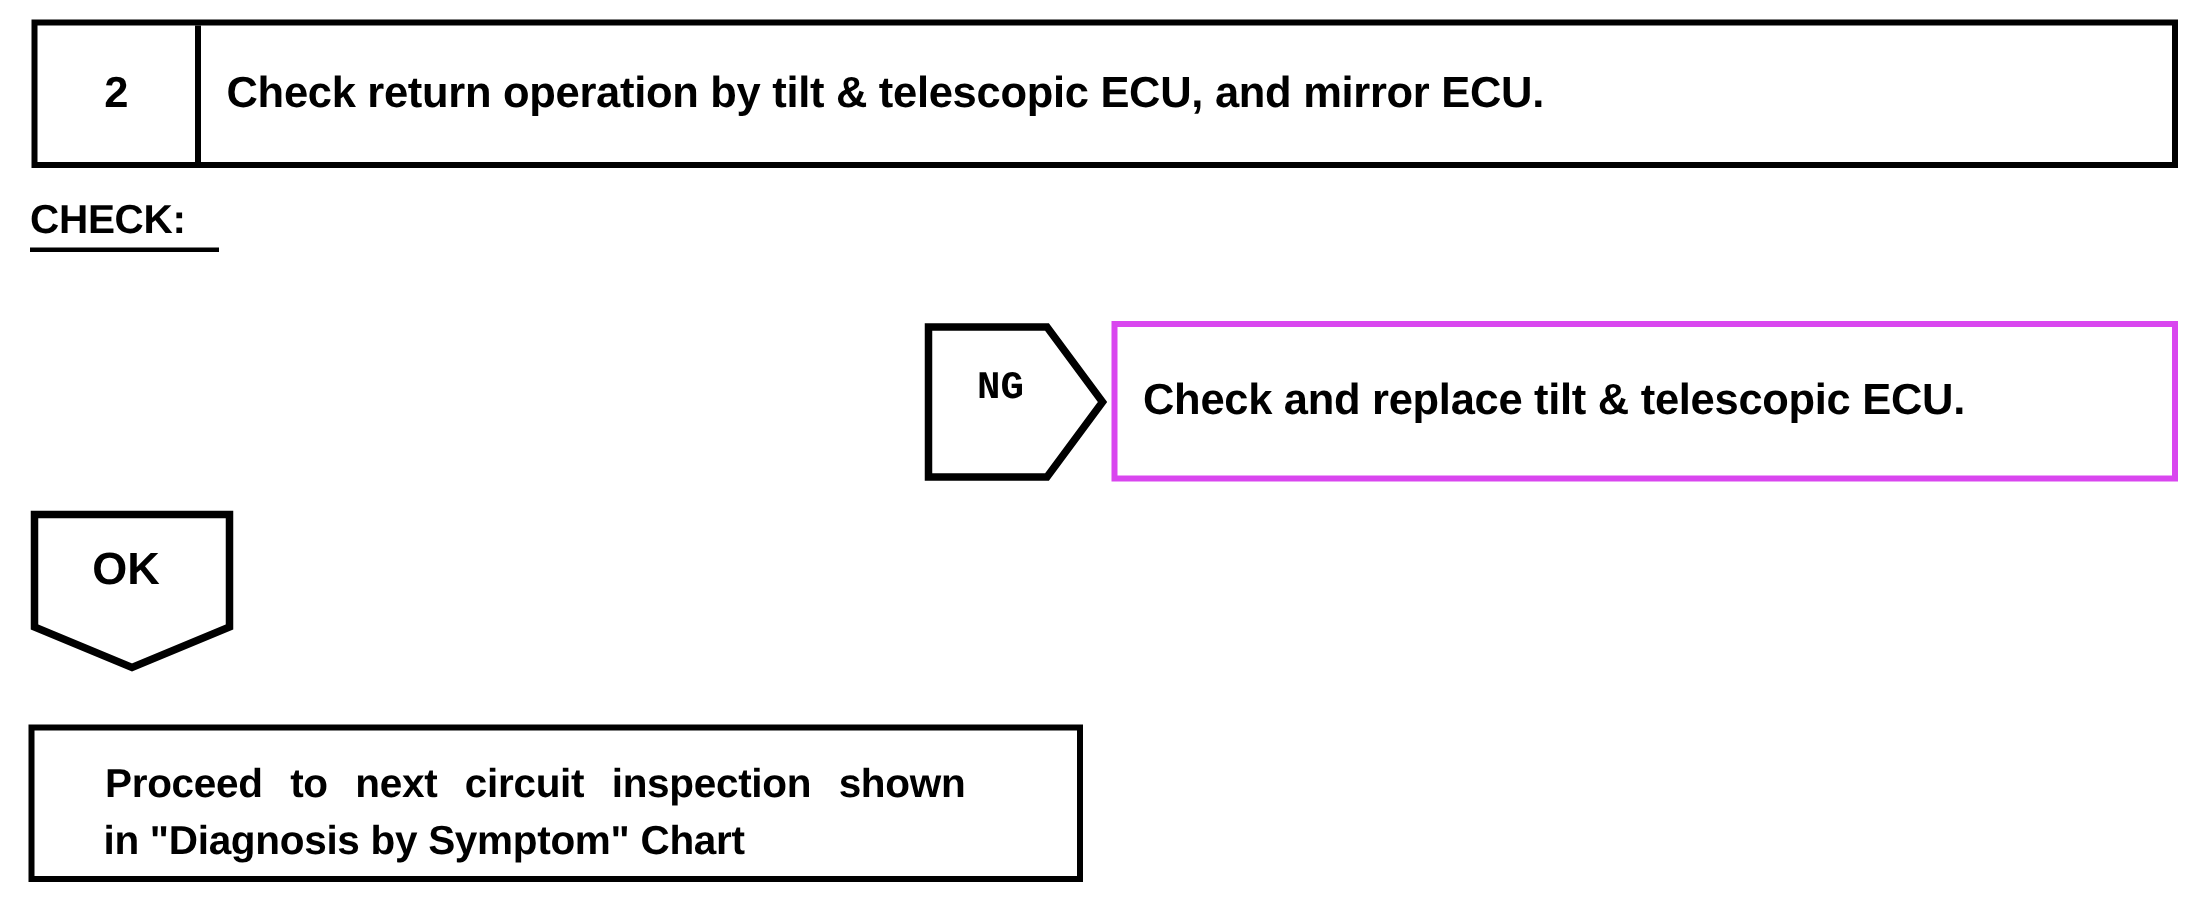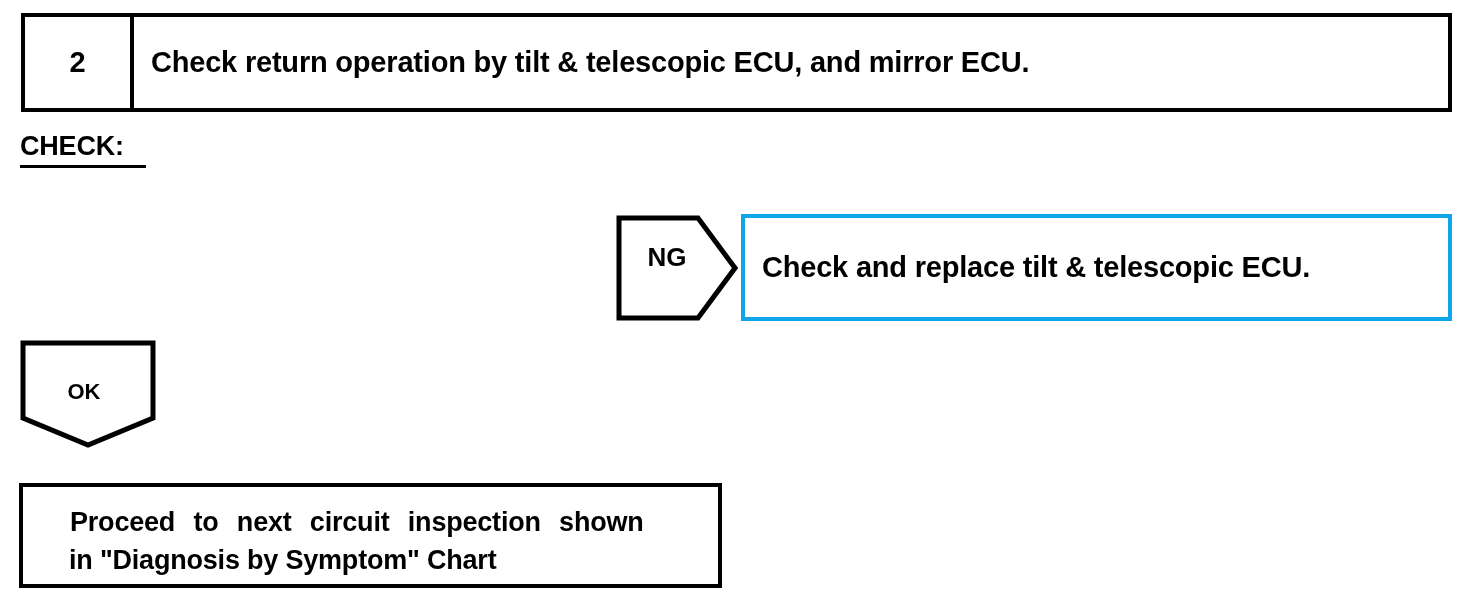--- a/index.html
+++ b/index.html
@@ -102,31 +102,32 @@
     top: 215px;
     width: 102px;
     height: 85px;
     display: flex;
     align-items: center;
     justify-content: center;
     font-size: 26px;
     font-weight: bold;
     letter-spacing: 0px;
     pointer-events: none;
+    font-family: Liberation Mono, monospace;
   }
 
   
   .ng-result-box {
     position: absolute;
     left: 741px;
     top: 214px;
     width: 711px;
     height: 107px;
     box-sizing: border-box;
-    border: 4px solid #0ea5e9;
+    border: 4px solid #d946ef;
     display: flex;
     align-items: center;
     padding-left: 17px;
   }
   .ng-result-text {
     font-size: 29px;
     font-weight: bold;
     letter-spacing: -0.2px;
     white-space: nowrap;
   }
@@ -146,24 +147,23 @@
   }
   .ok-label {
     position: absolute;
     left: 20px;
     top: 340px;
     width: 128px;
     height: 80px;
     display: flex;
     align-items: center;
     justify-content: center;
-    font-size: 22px;
+    font-size: 30px;
     font-weight: bold;
     pointer-events: none;
-    margin-top: 12px;
   }
 
   
   .proceed-box {
     position: absolute;
     left: 19px;
     top: 483px;
     width: 703px;
     height: 105px;
     box-sizing: border-box;

